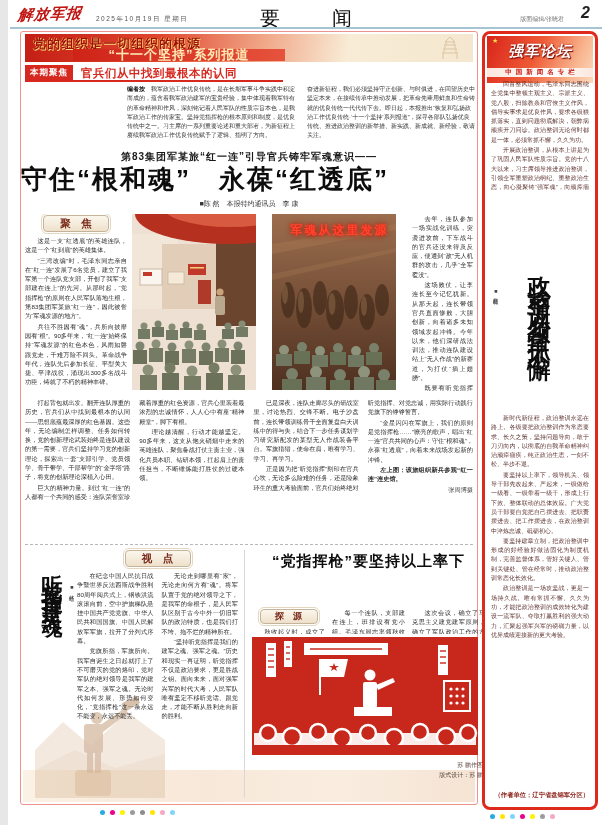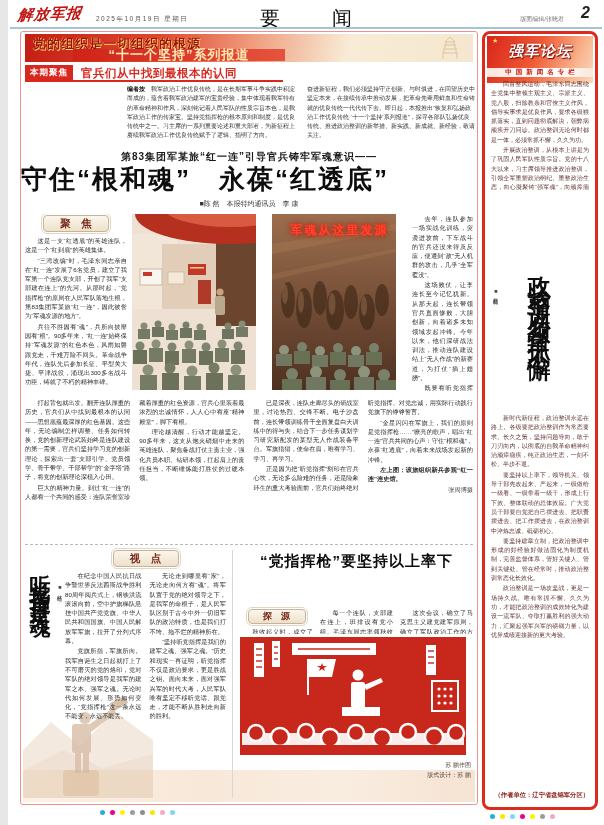--- a/index.html
+++ b/index.html
@@ -52,21 +52,21 @@
   .photo { position:relative; width:135px; height:176px; overflow:hidden; flex:none; }
   .relief-text { position:absolute; left:2px; right:2px; top:8px; text-align:center; font-size:12px; font-weight:bold; color:#ff4433; letter-spacing:2px; text-shadow:0 0 3px #ff2200,0 0 7px #991100; }
 
   .story-bottom { position:absolute; left:4px; top:366px; width:448px; height:142px; column-count:4; column-gap:9px; overflow:hidden; }
   .story-bottom .cap { font-weight:bold; }
   .story-bottom .credit { text-align:right; text-indent:0; color:#444; }
 
   .dashline { position:absolute; left:4px; top:512px; width:448px; border-top:1px dashed #b8b8b8; }
 
   
-  .bottom-row { position:absolute; left:4px; top:518px; width:448px; height:248px; display:flex; }
+  .bottom-row { position:absolute; left:16px; top:518px; width:448px; height:248px; display:flex; }
   .vp-block { width:208px; padding-right:6px; border-right:1px solid #d8d8d8; position:relative; display:flex; }
   .vp-head-col { width:40px; display:flex; justify-content:center; gap:3px; padding-top:8px; position:relative; z-index:1; }
   .vp-headline { writing-mode:vertical-rl; font-size:21px; font-weight:bold; letter-spacing:7px; color:#0d0d0d; }
   .vp-author { writing-mode:vertical-rl; font-size:5.5px; color:#444; margin-top:26px; }
   .vp-text { flex:1; position:relative; z-index:1; }
   .vp-text .marker { margin:0 auto 4px; }
   .vp-cols { column-count:2; column-gap:8px; height:222px; overflow:hidden; }
   .bugler { position:absolute; left:-2px; bottom:0; z-index:0; opacity:.55; }
 
   .origin-block { flex:1; padding-left:7px; position:relative; }

